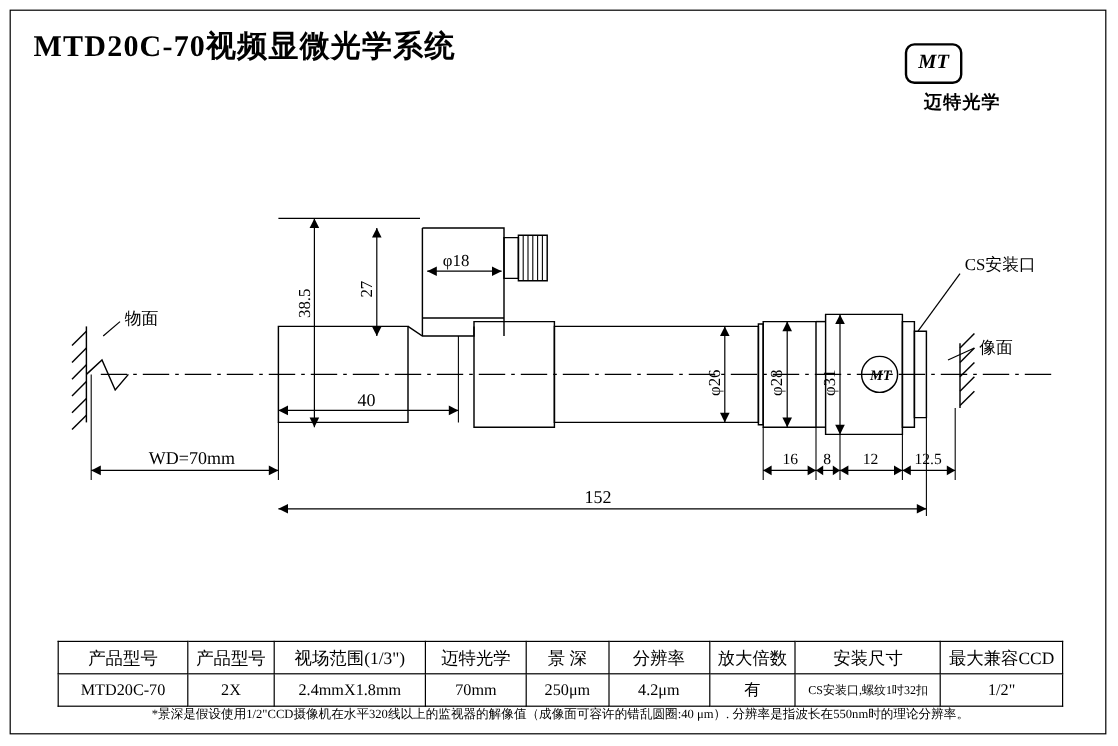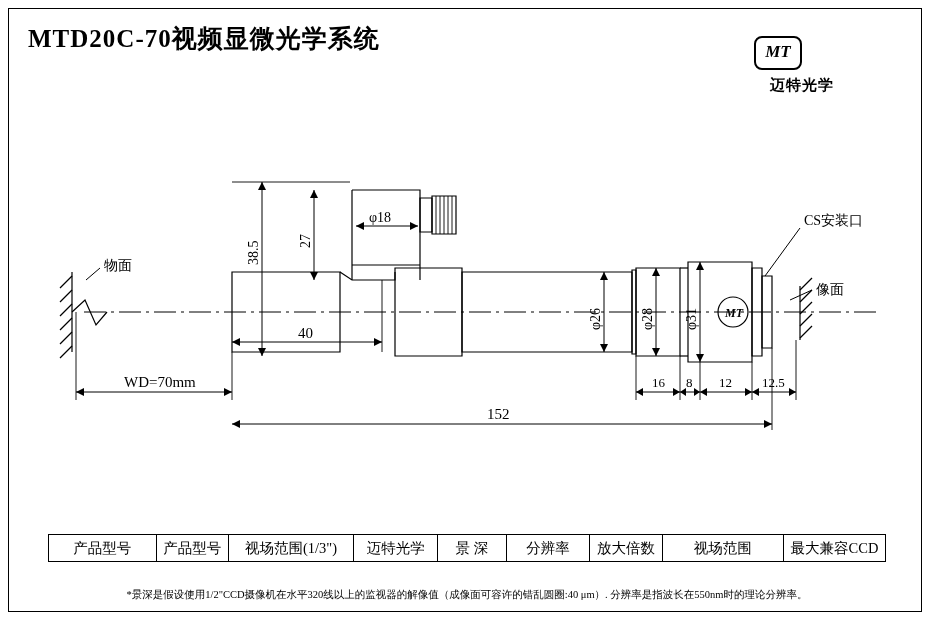--- a/index.html
+++ b/index.html
@@ -318,21 +318,32 @@
   <table class="spec-table">
     <tbody>
         <tr class="head">
       <td style="width:108px">产品型号</td>
       <td style="width:72px">产品型号</td>
       <td style="width:126px">视场范围(1/3")</td>
       <td style="width:84px">迈特光学</td>
       <td style="width:68px">景  深</td>
       <td style="width:84px">分辨率</td>
       <td style="width:72px">放大倍数</td>
-      <td style="width:122px">视场范围</td>
+      <td style="width:122px">安装尺寸</td>
       <td style="width:102px">最大兼容CCD</td>
+    </tr>
+    <tr class="body">
+      <td>MTD20C-70</td>
+      <td>2X</td>
+      <td>2.4mmX1.8mm</td>
+      <td>70mm</td>
+      <td>250μm</td>
+      <td>4.2μm</td>
+      <td>有</td>
+      <td style="font-size:10px">CS安装口,螺纹1吋32扣</td>
+      <td>1/2"</td>
     </tr>
   </tbody>
     </table>
 
   <div class="note">*景深是假设使用1/2"CCD摄像机在水平320线以上的监视器的解像值（成像面可容许的错乱圆圈:40  μm）.  分辨率是指波长在550nm时的理论分辨率。</div>
 
 </div>
 
 </body></html>

